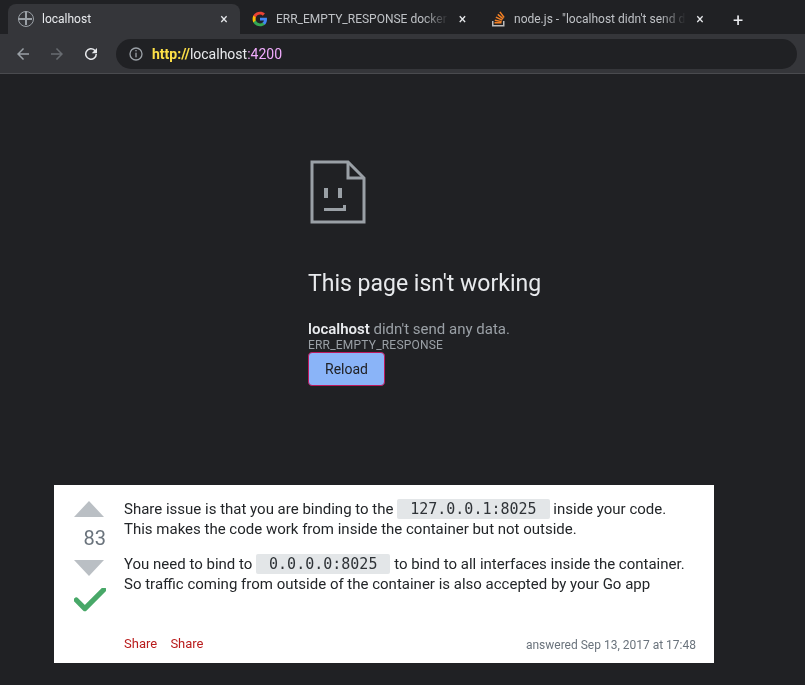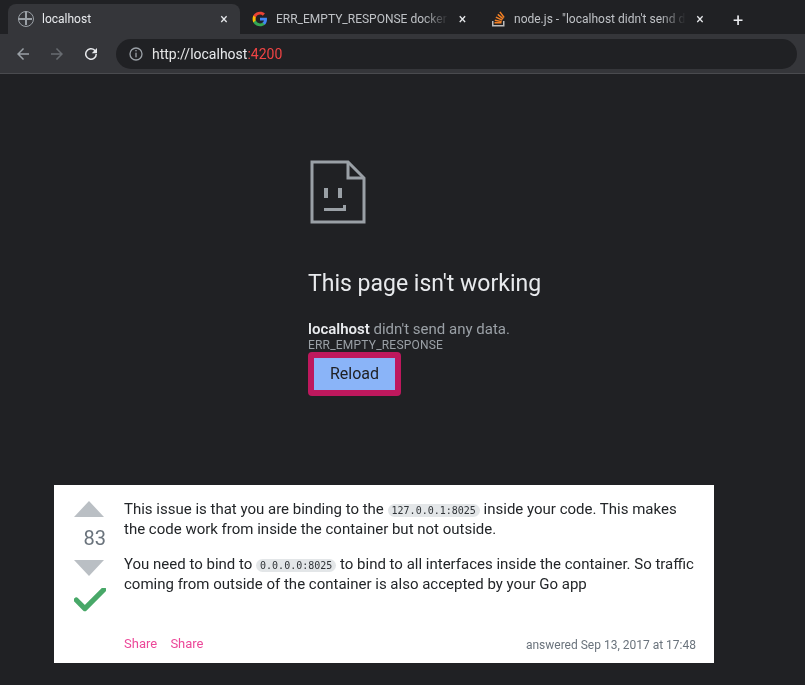--- a/index.html
+++ b/index.html
@@ -67,23 +67,23 @@
     height: 30px;
     background: #202124;
     border-radius: 15px;
     display: flex; align-items: center;
     padding: 0 12px;
     color: #9aa0a6;
     font-size: 14px;
     margin-left: 6px;
   }
   .urlbar .siteinfo { width: 16px; height: 16px; margin-right: 8px; display:flex; align-items:center; justify-content:center;}
-  .urlbar .scheme { color: #e5e5e5; }
+  .urlbar .scheme { color: #fde047; font-weight: bold; }
   .urlbar .host { color: #e8eaed; }
-  .urlbar .port { color: #ef4444; }
+  .urlbar .port { color: #f0abfc; }
 
   
   .errpage {
     position: absolute;
     left: 308px; top: 160px;
     width: 420px;
     color: #9aa0a6;
   }
   .sadfile { margin-bottom: 40px; }
   .err-title {
@@ -91,23 +91,23 @@
     color: #e8eaed; font-weight: 400;
     margin-bottom: 22px;
   }
   .err-sub { font-size: 15px; color: #9aa0a6; }
   .err-sub .strong { color: #e8eaed; font-weight: 600; }
   .err-code { font-size: 12px; color: #9aa0a6; letter-spacing: .2px; }
   .reload-btn {
     display: inline-flex; align-items: center; justify-content: center;
     height: 32px; padding: 16px 16px;
     background: #8ab4f8; color: #202124;
-    border: 6px solid #be185d;
+    border: 1px solid #be185d;
     border-radius: 4px;
-    font-size: 16px;
+    font-size: 14px;
   }
 
   
   .answer {
     position: absolute;
     left: 54px; top: 485px;
     width: 660px; height: 178px;
     background: #fff;
     color: #232629;
     padding: 14px 18px 10px 16px;
@@ -122,28 +122,28 @@
     color: #babfc4;
   }
   .votecol .tri { width: 34px; height: 20px; display:flex; align-items:center; justify-content:center;}
   .votecol .score { color: #6a737c; font-size: 20px; margin: 6px 0; }
   .votecol .check { color: #48a868; margin-top: 10px; }
   .answerbody { flex: 1 1 auto; display:flex; flex-direction:column; }
   .answerbody p { margin-bottom: 14px; }
   .answerbody code {
     background: #e3e6e8; color: #2f3337;
     font-family: ui-monospace, Menlo, Consolas, monospace;
-    font-size: 10px; padding: 1px 4px; border-radius: 7px;
+    font-size: 15px; padding: 1px 13px; border-radius: 2px;
   }
   .answerfooter {
     display: flex; justify-content: space-between; align-items: flex-end;
     margin-top: auto;
     font-size: 13px;
   }
-  .answerfooter .links a { color: #ec4899; margin-right: 10px; }
+  .answerfooter .links a { color: #b91c1c; margin-right: 10px; }
   .answerfooter .meta { color: #6a737c; font-size: 12px; text-align: center; }
 
   
   .globe-favicon { border-radius:50%; border:1.5px solid #9aa0a6; position:relative;}
   .globe-favicon::before{content:"";position:absolute;left:6px;top:-1px;width:1.5px;height:14px;background:#9aa0a6;}
   .globe-favicon::after{content:"";position:absolute;top:6px;left:-1px;height:1.5px;width:14px;background:#9aa0a6;}
 </style>
 </head>
 <body>
 
@@ -241,21 +241,21 @@
         </svg>
     </div>
     <div class="check">
       <svg width="32" height="24" viewBox="0 0 36 28">
           <path d="M2 14 L12 24 L34 2" fill="none" stroke="#48a868" stroke-width="6" stroke-linecap="round" stroke-linejoin="round"></path>
         </svg>
     </div>
   </div>
   <div class="answerbody">
     <p>
-      <span>This issue is that you are binding to the </span><code>127.0.0.1:8025</code><span> inside your code. This makes the code work from inside the container but not outside.</span>
+      <span>Share issue is that you are binding to the </span><code>127.0.0.1:8025</code><span> inside your code. This makes the code work from inside the container but not outside.</span>
     </p>
     <p>
       <span>You need to bind to </span><code>0.0.0.0:8025</code><span> to bind to all interfaces inside the container. So traffic coming from outside of the container is also accepted by your Go app</span>
     </p>
     <div class="answerfooter">
       <div class="links">
         <a>Share</a>
         <a>Share</a>
       </div>
       <div class="meta">answered Sep 13, 2017 at 17:48</div>

